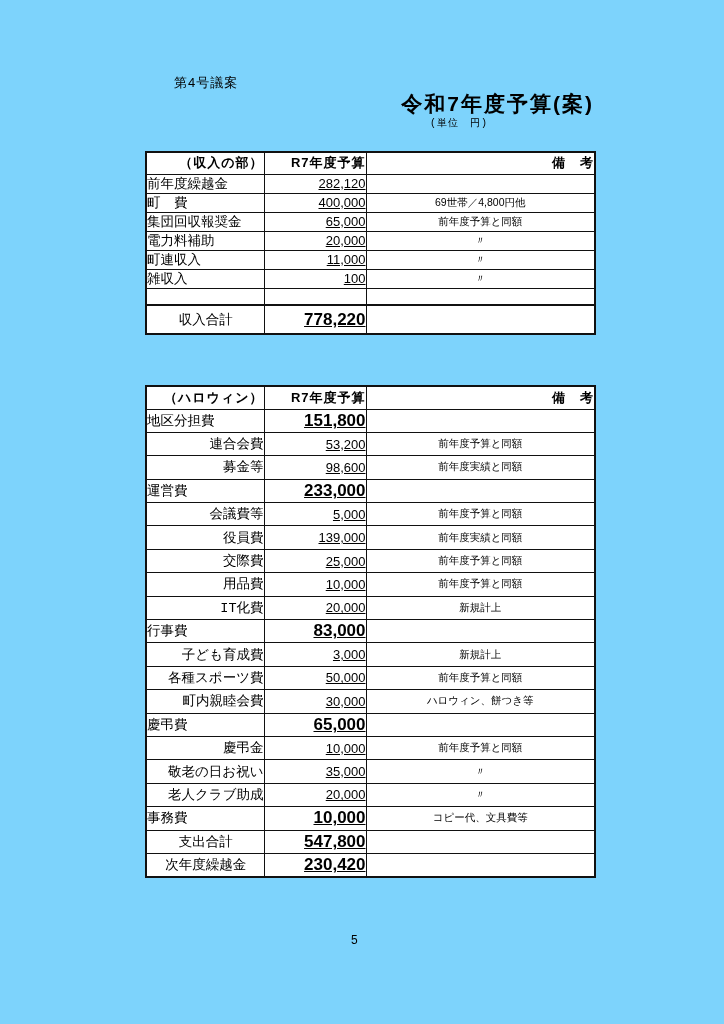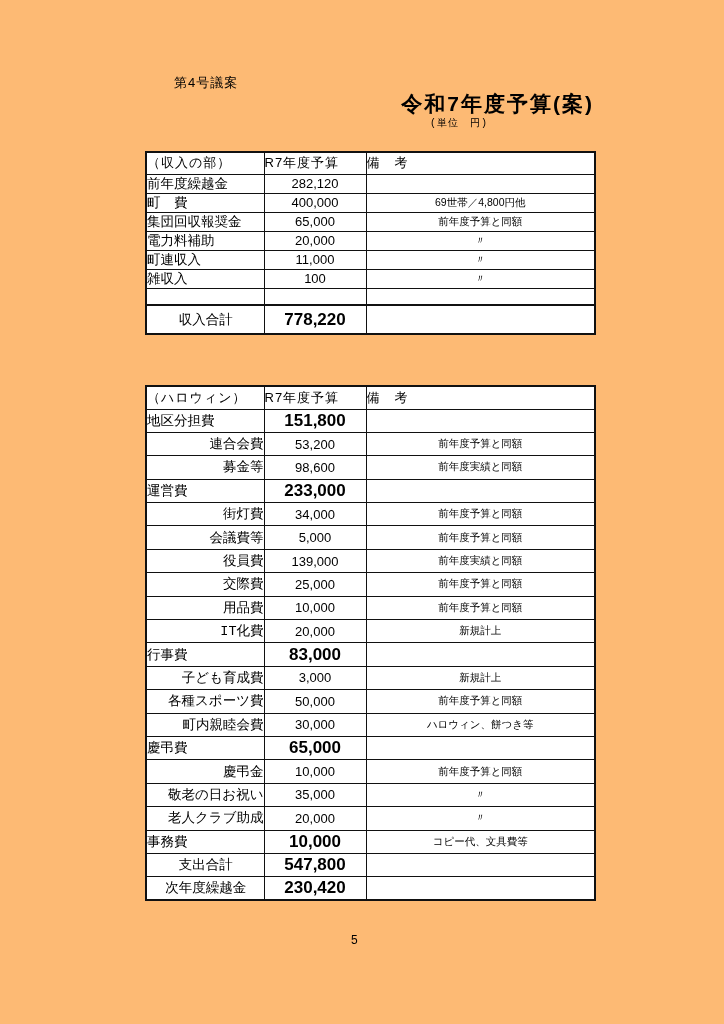--- a/index.html
+++ b/index.html
@@ -6,21 +6,21 @@
     margin: 0;
     padding: 0;
     background: #ffffff;
     font-family: "Liberation Sans", "DejaVu Sans", sans-serif;
     color: #000000;
   }
   .page {
     position: relative;
     width: 724px;
     height: 1024px;
-    background: #fdba74;
+    background: #7dd3fc;
     overflow: hidden;
   }
   .doc-label {
     position: absolute;
     left: 174px;
     top: 74px;
     font-size: 13px;
     letter-spacing: 1px;
   }
   .page-title {
@@ -49,23 +49,23 @@
     background: #ffffff;
     border: 2px solid #111111;
   }
   table.budget th, table.budget td {
     border: 1px solid #111111;
     padding: 0;
     overflow: hidden;
     white-space: nowrap;
   }
   table.budget th {
-    font-weight: normal;
+    font-weight: bold;
     font-size: 13px;
-    text-align: left;
+    text-align: right;
     letter-spacing: 1px;
   }
   #income-table { top: 151px; }
   #expense-table { top: 385px; }
   #income-table tr { height: 16px; }
   #income-table tr.header-row { height: 22px; }
   #income-table tr.spacer-row { height: 17px; }
   #income-table tr.total-row { height: 29px; }
   #income-table tr.total-row td { border-top: 2px solid #111111; }
   #expense-table tr { height: 23.4px; }
@@ -73,22 +73,23 @@
   td.label-cell {
     font-size: 13.5px;
     text-align: left;
     padding-left: 5px;
     padding-right: 5px;
   }
   td.label-cell.align-right { text-align: right; font-family: Liberation Mono, monospace; }
   td.label-cell.align-center { text-align: center; padding-left: 1px; padding-right: 0; }
   td.value-cell {
     font-size: 13px;
-    text-align: center;
+    text-align: right;
     padding-right: 6px;
+    text-decoration: underline;
   }
   td.value-cell.bold-value {
     font-weight: bold;
     font-size: 17px;
   }
   td.remark-cell {
     font-size: 10.5px;
     text-align: center;
     color: #000000;
   }
@@ -195,25 +196,20 @@
           <td class="label-cell align-right">募金等</td>
           <td class="value-cell">98,600</td>
           <td class="remark-cell">前年度実績と同額</td>
         </tr>
         <tr class="category-row">
           <td class="label-cell align-left">運営費</td>
           <td class="value-cell bold-value">233,000</td>
           <td class="remark-cell"></td>
         </tr>
         <tr class="item-row">
-          <td class="label-cell align-right">街灯費</td>
-          <td class="value-cell">34,000</td>
-          <td class="remark-cell">前年度予算と同額</td>
-        </tr>
-        <tr class="item-row">
           <td class="label-cell align-right">会議費等</td>
           <td class="value-cell">5,000</td>
           <td class="remark-cell">前年度予算と同額</td>
         </tr>
         <tr class="item-row">
           <td class="label-cell align-right">役員費</td>
           <td class="value-cell">139,000</td>
           <td class="remark-cell">前年度実績と同額</td>
         </tr>
         <tr class="item-row">

